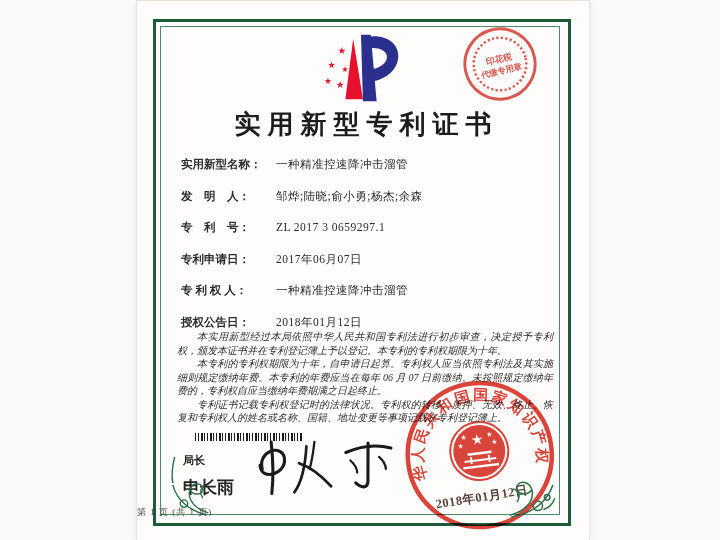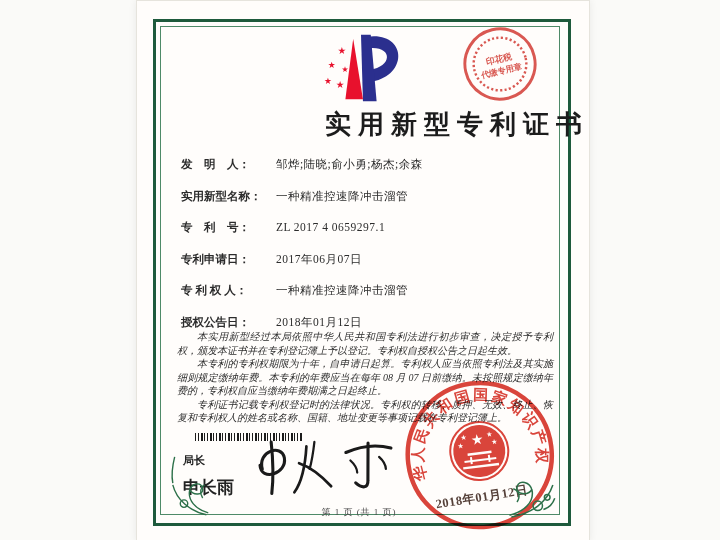--- a/index.html
+++ b/index.html
@@ -21,21 +21,21 @@
     position:absolute;left:23px;top:25px;width:398px;height:487px;
     border:1px solid #4e8a68;
   }
   .cert-number{
     position:absolute;left:46px;top:38px;
     font-size:10px;letter-spacing:1.5px;color:#3a3a3a;
   }
   .logo{position:absolute;left:164px;top:28px;width:120px;height:78px;}
   .title{
     position:absolute;left:0;top:106px;width:100%;
-    text-align:right;font-size:26px;font-weight:700;color:#1c1c1c;
+    text-align:center;font-size:26px;font-weight:700;color:#1c1c1c;
     letter-spacing:7px;text-indent:7px;font-family:Liberation Serif, serif;
   }
   .fields{
     position:absolute;left:44px;top:156px;right:28px;
     display:flex;flex-direction:column;gap:13.5px;
   }
   .field-row{height:18px;font-size:11.5px;color:#2c2c2c;white-space:nowrap;}
   .field-label{display:inline-block;min-width:92px;font-weight:600;}
   .field-value{letter-spacing:.5px;}
   .body-text{
@@ -58,21 +58,21 @@
     position:absolute;left:324px;top:24px;width:78px;height:78px;
     transform:rotate(-13deg);mix-blend-mode:multiply;opacity:.85;
   }
   .stamp-office{
     position:absolute;left:260px;top:373px;width:166px;height:166px;
     transform:rotate(-7deg);mix-blend-mode:multiply;opacity:.92;
   }
   .flourish-br{position:absolute;left:366px;top:452px;width:62px;height:66px;}
   .flourish-bl{position:absolute;left:19px;top:448px;width:56px;height:70px;transform:scaleX(-1);}
   .page-footer{
-    position:absolute;left:0;top:505px;width:444px;text-align:center;
+    position:absolute;left:0;top:505px;width:444px;text-align:left;
     font-size:9px;color:#4a4a4a;letter-spacing:1px;
   }
   .stamp-ring-text{font-size:15px;font-weight:700;letter-spacing:2.5px;fill:#d6352b;}
   .stamp-date{font-size:12.5px;font-weight:700;letter-spacing:.5px;fill:#463029;}
   .agency-line{fill:#d23c34;font-weight:700;}
 </style>
 </head>
 <body>
 
 <div class="paper">
@@ -98,48 +98,48 @@
     <circle cx="40" cy="40" r="36" fill="none" stroke="#d23c34" stroke-width="3"></circle>
     <circle cx="40" cy="40" r="27" fill="none" stroke="#d23c34" stroke-width="2.5" stroke-dasharray="2.2,2.4"></circle>
     <text class="agency-line" x="40" y="38" font-size="9" text-anchor="middle">印花税</text>
     <text class="agency-line" x="40" y="50" font-size="8.5" text-anchor="middle">代缴专用章</text>
   </svg>
 
   <div class="title">实用新型专利证书</div>
 
   <div class="fields">
     <div class="field-row">
+      <span class="field-label">实用新型名称：</span>
+      <span class="field-value">一种精准控速降冲击溜管</span>
+    </div>
+    <div class="field-row">
       <span class="field-label">发　明　人：</span>
       <span class="field-value">邹烨;陆晓;俞小勇;杨杰;余森</span>
     </div>
     <div class="field-row">
-      <span class="field-label">实用新型名称：</span>
-      <span class="field-value">一种精准控速降冲击溜管</span>
-    </div>
-    <div class="field-row">
       <span class="field-label">专　利　号：</span>
-      <span class="field-value">ZL 2017 4 0659297.1</span>
+      <span class="field-value">ZL 2017 3 0659297.1</span>
     </div>
     <div class="field-row">
       <span class="field-label">专利申请日：</span>
       <span class="field-value">2017年06月07日</span>
     </div>
     <div class="field-row">
       <span class="field-label">专 利 权 人：</span>
       <span class="field-value">一种精准控速降冲击溜管</span>
     </div>
     <div class="field-row">
       <span class="field-label">授权公告日：</span>
       <span class="field-value">2018年01月12日</span>
     </div>
   </div>
 
   <div class="body-text">
-    <p>本实用新型经过本局依照中华人民共和国专利法进行初步审查，决定授予专利权，颁发本证书并在专利登记簿上予以登记。专利权自授权公告之日起生效。</p>
-    <p>本专利的专利权期限为十年，自申请日起算。专利权人应当依照专利法及其实施细则规定缴纳年费。本专利的年费应当在每年 08 月 07 日前缴纳。未按照规定缴纳年费的，专利权自应当缴纳年费期满之日起终止。</p>
+    <p>本实用新型经过本局依照中华人民共和国专利法进行初步审查，决定授予专利权，颁发本证书并在专利登记簿上予以登记。本专利的专利权期限为十年。</p>
+    <p>本专利的专利权期限为十年，自申请日起算。专利权人应当依照专利法及其实施细则规定缴纳年费。本专利的年费应当在每年 06 月 07 日前缴纳。未按照规定缴纳年费的，专利权自应当缴纳年费期满之日起终止。</p>
     <p>专利证书记载专利权登记时的法律状况。专利权的转移、质押、无效、终止、恢复和专利权人的姓名或名称、国籍、地址变更等事项记载在专利登记簿上。</p>
   </div>
 
   <div class="barcode"></div>
 
   <div class="director-title">局长</div>
   <div class="director-name">申长雨</div>
 
   <svg class="signature" viewBox="0 0 150 70">
     <g fill="none" stroke="#1a1a1a" stroke-linecap="round" stroke-linejoin="round">

